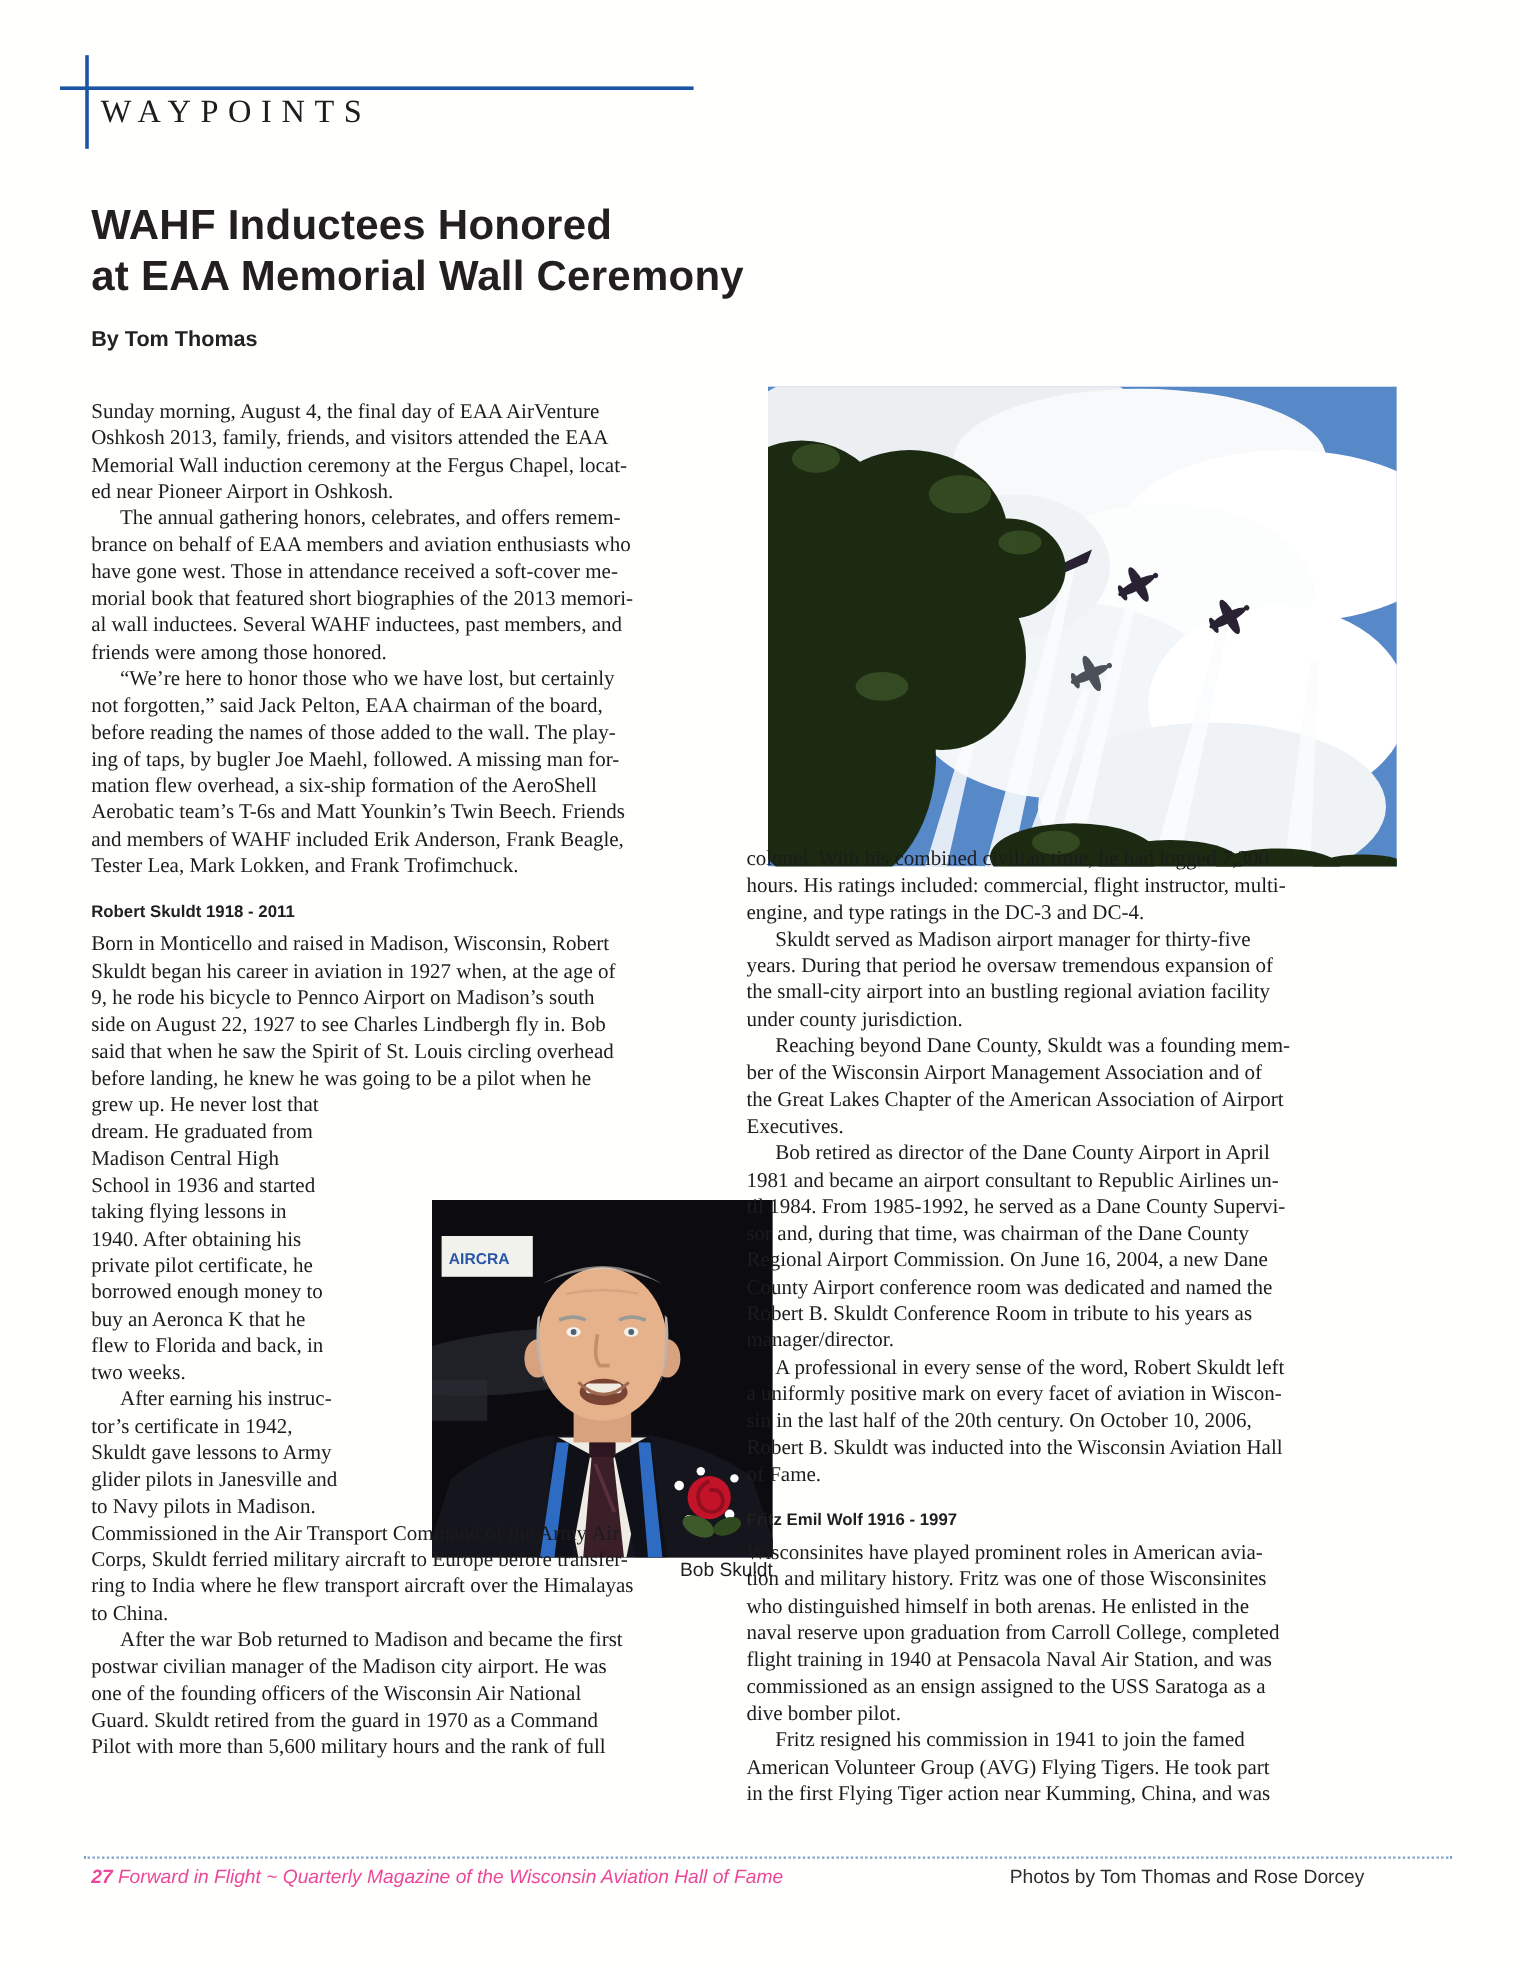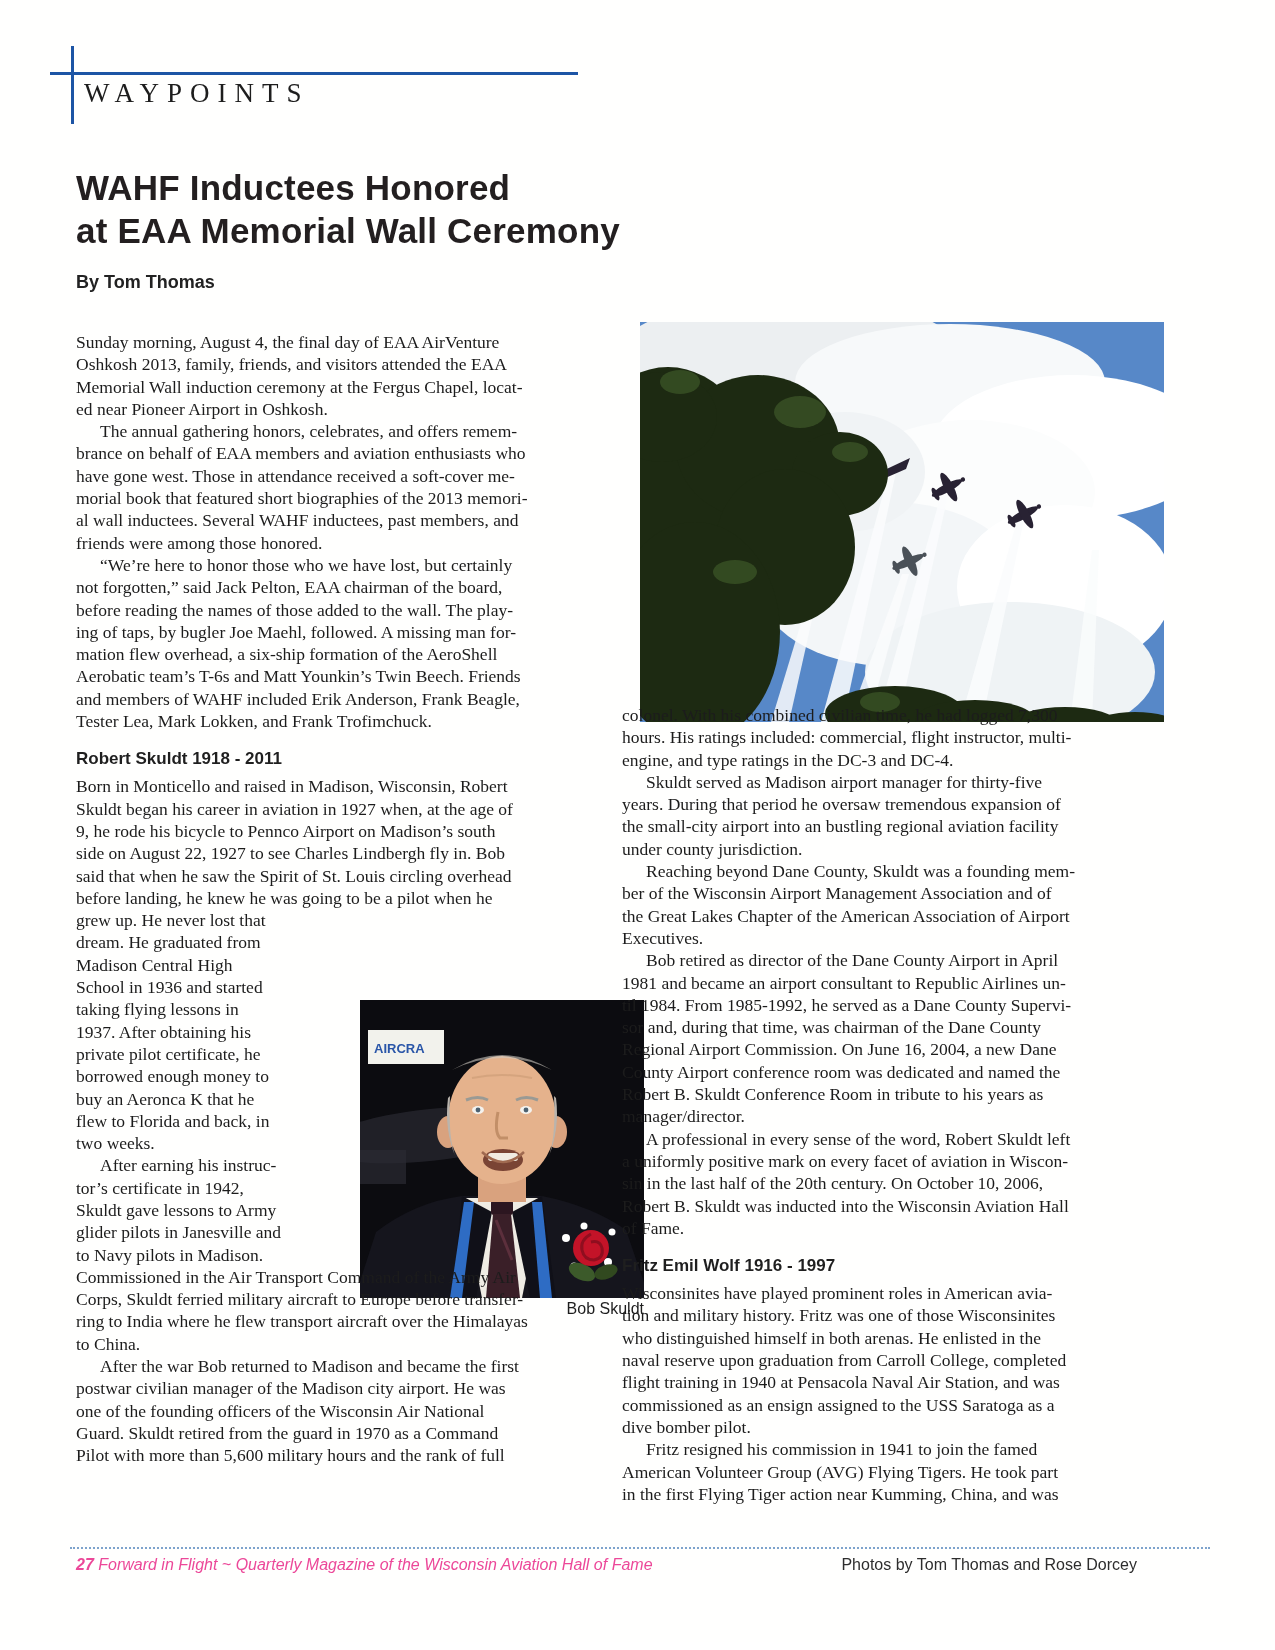--- a/index.html
+++ b/index.html
@@ -16,21 +16,21 @@
   .byline{position:absolute;left:76px;top:272px;font-family:"Liberation Sans",sans-serif;
           font-weight:bold;font-size:18px;color:#222;}
   
   .col{position:absolute;}
   .col-left{left:76px;top:331px;width:534px;}
   .col-right{left:622px;top:704px;width:522px;}
   .serif{margin:0;font-family:"Liberation Serif",serif;font-size:17.5px;line-height:22.3px;
          color:#1c1c1c;white-space:pre;}
   .ind{text-indent:24px;}
   .sec-head{margin:15px 0 4px 0;font-family:"Liberation Sans",sans-serif;font-weight:bold;
-            font-size:17px;line-height:24px;color:#1f1f1f;}
+            font-size:14px;line-height:24px;color:#1f1f1f;}
   
   .photo-flyover{position:absolute;left:640px;top:322px;width:524px;height:400px;}
   .photo-bob{position:absolute;left:332px;top:1000px;width:284px;margin-left:28px;}
   .caption{margin-top:2px;text-align:right;font-family:"Liberation Sans",sans-serif;
            font-size:16px;color:#1e1e1e;}
   
   .foot-rule{position:absolute;left:70px;top:1547px;width:1140px;height:0;
              border-top:2px dotted #7ea3cc;}
   .foot-left{position:absolute;left:76px;top:1556px;font-family:"Liberation Sans",sans-serif;
              font-style:italic;font-size:16px;color:#ec4899;}
@@ -191,21 +191,21 @@
 Skuldt began his career in aviation in 1927 when, at the age of
 9, he rode his bicycle to Pennco Airport on Madison’s south
 side on August 22, 1927 to see Charles Lindbergh fly in. Bob
 said that when he saw the Spirit of St. Louis circling overhead
 before landing, he knew he was going to be a pilot when he</p>
     <p class="serif">grew up. He never lost that
 dream. He graduated from
 Madison Central High
 School in 1936 and started
 taking flying lessons in
-1937. After obtaining his
+1940. After obtaining his
 private pilot certificate, he
 borrowed enough money to
 buy an Aeronca K that he
 flew to Florida and back, in
 two weeks.</p>
     <p class="serif ind">After earning his instruc-
 tor’s certificate in 1942,
 Skuldt gave lessons to Army
 glider pilots in Janesville and
 to Navy pilots in Madison.</p>

